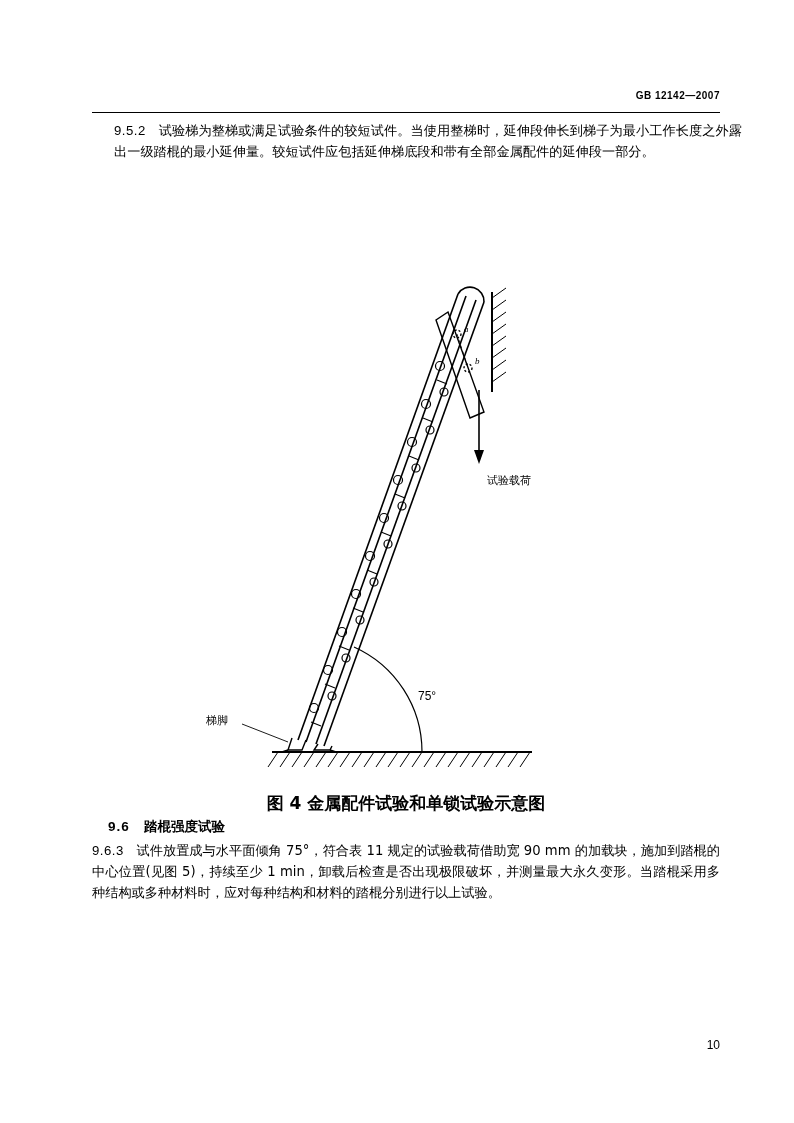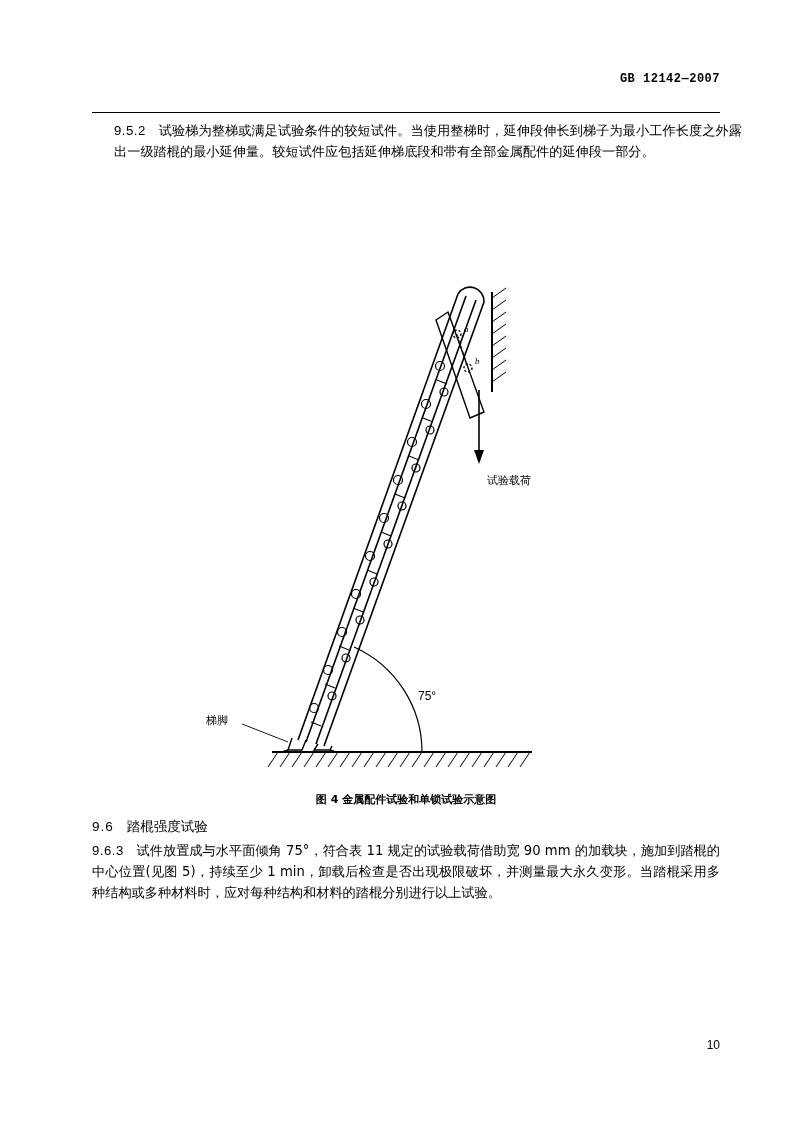--- a/index.html
+++ b/index.html
@@ -18,25 +18,25 @@
     position: absolute;
     left: 0; top: 0;
     width: 794px;
     height: 1123px;
     overflow: hidden;
   }
   
   .header {
     position: absolute;
     right: 74px;
-    top: 72px;
-    font-size: 12px;
+    top: 90px;
+    font-size: 10px;
     font-weight: bold;
     letter-spacing: 0.5px;
-    font-family: Liberation Mono, monospace;
+    font-family: Liberation Sans, sans-serif;
   }
   .header-rule {
     position: absolute;
     left: 92px;
     right: 74px;
     top: 112px;
     border-bottom: 1px solid #000;
   }
   
   .content {
@@ -65,35 +65,35 @@
     top: 272px;
     width: 628px;
     height: 540px;
   }
   .figure-caption {
     position: absolute;
     left: 92px;
     top: 792px;
     width: 628px;
     text-align: center;
-    font-size: 11px;
+    font-size: 17px;
     font-weight: bold;
     font-family: "DejaVu Sans", "Liberation Sans", sans-serif;
   }
   
   .content2 {
     position: absolute;
     left: 92px;
     top: 818px;
     width: 628px;
   }
   .section-head {
     font-size: 13.5px;
-    font-weight: normal;
-    margin: 0 0 4px 0;
+    font-weight: bold;
+    margin: 0 0 4px 16px;
     font-family: "DejaVu Sans", "Liberation Sans", sans-serif;
   }
   .section-head .num {
     font-family: "Liberation Sans", sans-serif;
     letter-spacing: 1px;
   }
   .pagenum {
     position: absolute;
     right: 74px;
     top: 1038px;

